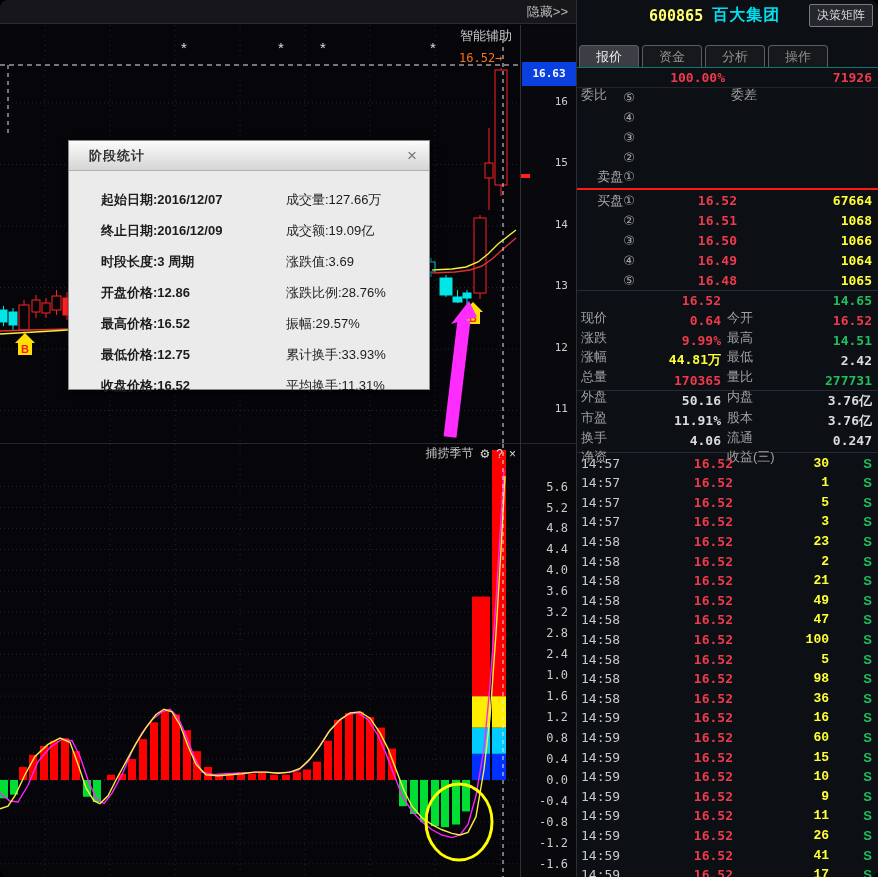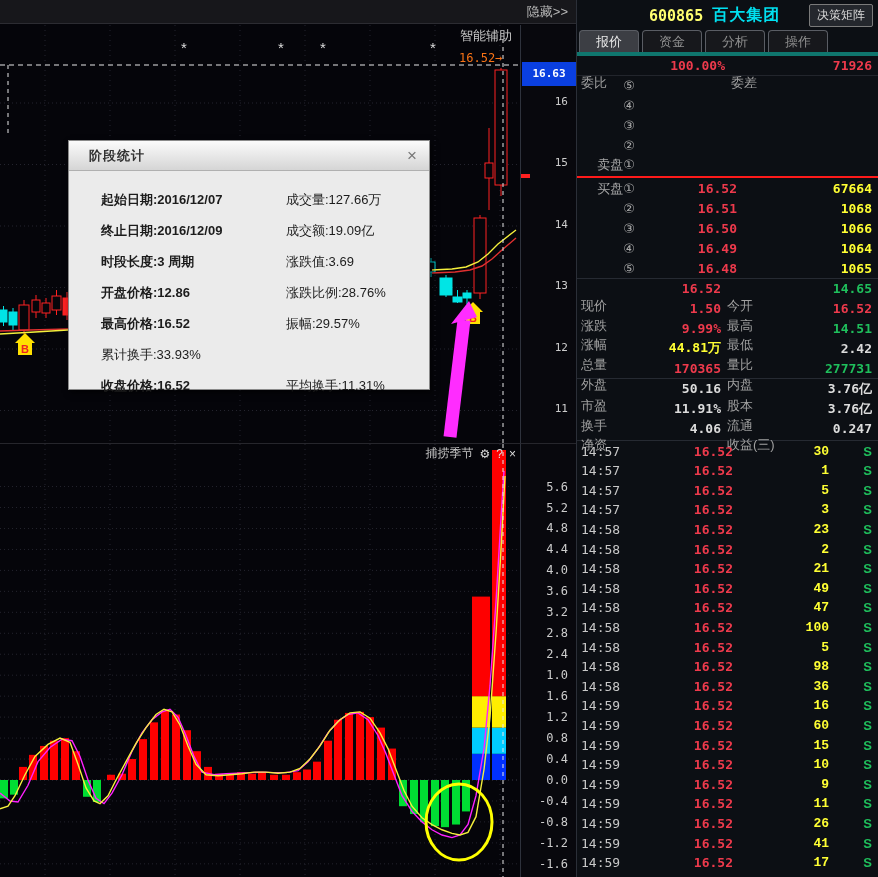--- a/index.html
+++ b/index.html
@@ -1,18 +1,18 @@
 <!DOCTYPE html>
 <html><head>
 <meta charset="utf-8">
 <style>
   html,body{margin:0;padding:0;background:#000;}
   *{box-sizing:border-box;}
   .screen{position:relative;width:878px;height:877px;background:#05050a;overflow:hidden;
-          font-family:"Liberation Sans","DejaVu Sans",sans-serif;}
+          font-family:"Liberation Sans","DejaVu Sans",sans-serif;border-radius:8px;}
   
   .top-strip{position:absolute;left:0;top:0;width:576px;height:24px;background:#17171b;
              border-bottom:1px solid #2c2c32;}
   .hide-btn{position:absolute;right:8px;top:3px;color:#b8b8b8;font-size:13px;cursor:pointer;}
   .main-chart{position:absolute;left:0;top:25px;width:520px;height:418px;background:#05050a;}
   .sub-chart{position:absolute;left:0;top:443px;width:520px;height:434px;background:#05050a;
              border-top:1px solid #26262c;}
   .axis-strip{position:absolute;left:520px;top:25px;width:56px;height:418px;background:#08080d;
               border-left:1px solid #2e323c;color:#ccc;font-family:"DejaVu Sans Mono",monospace;font-size:11px;}
   .axis-strip2{position:absolute;left:520px;top:443px;width:56px;height:434px;background:#08080d;
@@ -40,21 +40,21 @@
         font-family:"Liberation Sans","DejaVu Sans",sans-serif;}
   .drow .dl{width:185px;font-weight:bold;}
   
   .quote{position:absolute;left:576px;top:0;width:302px;height:877px;background:#0c0f14;
          border-left:1px solid #2b2f38;color:#ccc;}
   .q-head{height:31px;display:flex;align-items:center;padding:0 5px 0 10px;}
   .q-code{color:#ffff70;font-size:15px;font-weight:bold;margin-left:62px;font-family:"DejaVu Sans Mono",monospace;}
   .q-name{color:#00e0f0;font-size:16px;font-weight:bold;margin-left:9px;letter-spacing:1px;}
   .q-matrix{margin-left:auto;border:1px solid #7a7a7a;background:#24272d;color:#d8d8d8;font-size:12px;
             padding:2px 7px;border-radius:2px;cursor:pointer;}
-  .q-tabs{height:25px;display:flex;align-items:flex-end;padding-left:2px;border-bottom:4px solid #0f766e;}
+  .q-tabs{height:25px;display:flex;align-items:flex-end;padding-left:2px;border-bottom:1px solid #0f766e;margin-top:12px;}
   .q-tab{width:60px;height:22px;margin-right:3px;border:1px solid #5a5d64;border-bottom:none;
          border-radius:4px 4px 0 0;background:#17181c;color:#909090;font-size:13px;text-align:center;
          line-height:21px;cursor:pointer;}
   .q-tab.active{background:#3c3e44;color:#e8e8e8;}
   .q-row{display:flex;align-items:center;height:19.8px;padding:0 6px 0 4px;font-size:13px;}
   .wb{border-bottom:1px solid #22252c;height:20px;}
   .lvl-label{width:54px;text-align:right;color:#a8a8a8;white-space:nowrap;}
   .lvl-price{width:102px;text-align:right;font-weight:bold;font-family:"DejaVu Sans Mono",monospace;}
   .lvl-vol{flex:1;text-align:right;font-family:"DejaVu Sans Mono",monospace;font-weight:bold;}
   .red-sep{height:2px;background:#ff1a1a;margin:1px 0;}
@@ -300,20 +300,21 @@
         </div>
         <div class="drow">
           <span class="dl">开盘价格:12.86</span>
           <span class="dr">涨跌比例:28.76%</span>
         </div>
         <div class="drow">
           <span class="dl">最高价格:16.52</span>
           <span class="dr">振幅:29.57%</span>
         </div>
         <div class="drow">
+          <span class="dl">最低价格:12.75</span>
           <span class="dr">累计换手:33.93%</span>
         </div>
         <div class="drow">
           <span class="dl">收盘价格:16.52</span>
           <span class="dr">平均换手:11.31%</span>
         </div>
       </div>
   </div>
 
   <div class="quote">
@@ -392,21 +393,21 @@
     <div class="sep"></div>
     <div id="stats-rows">
         <div class="q-row">
           <span class="st-l st-l1">现价</span>
           <span class="st-v1 c-up">16.52</span>
           <span class="st-l st-l2">今开</span>
           <span class="st-v2 c-down">14.65</span>
         </div>
         <div class="q-row">
           <span class="st-l st-l1">涨跌</span>
-          <span class="st-v1 c-up">1.50</span>
+          <span class="st-v1 c-up">0.64</span>
           <span class="st-l st-l2">最高</span>
           <span class="st-v2 c-up">16.52</span>
         </div>
         <div class="q-row">
           <span class="st-l st-l1">涨幅</span>
           <span class="st-v1 c-up">9.99%</span>
           <span class="st-l st-l2">最低</span>
           <span class="st-v2 c-down">14.51</span>
         </div>
         <div class="q-row">

